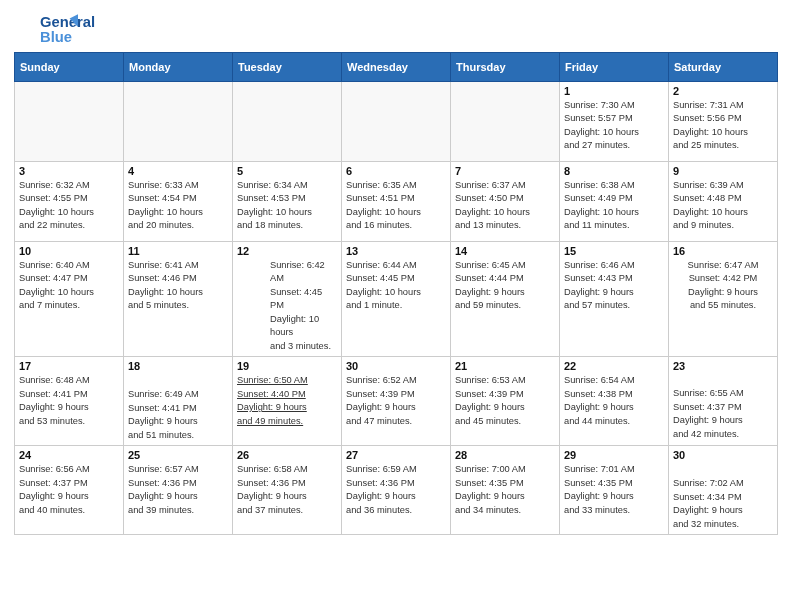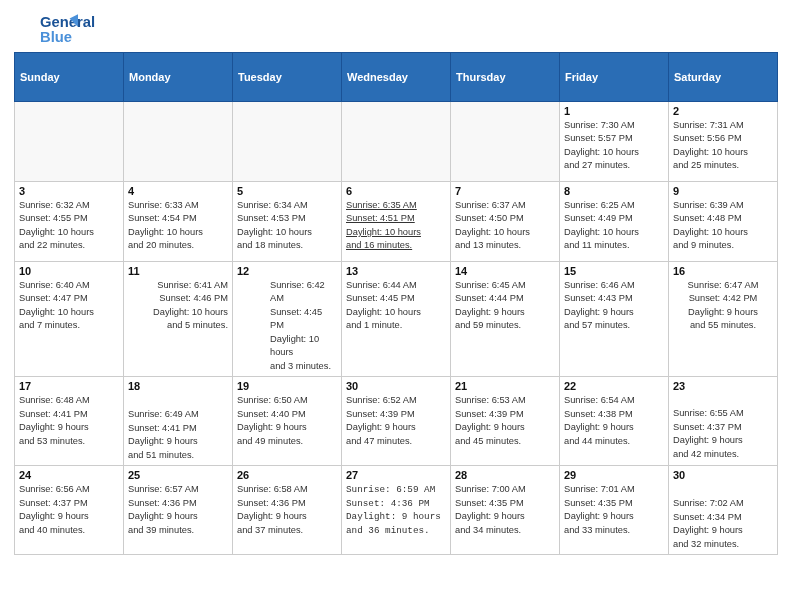--- a/index.html
+++ b/index.html
@@ -42,21 +42,21 @@
     .calendar {
       width: 100%;
       border-collapse: collapse;
       table-layout: fixed;
       font-size: 9.5px;
     }
     .calendar th {
       background-color: #2a6db5;
       color: #fff;
       text-align: left;
-      padding: 18px 5px;
+      padding: 8px 5px;
       font-size: 11px;
       font-weight: bold;
       border: 1px solid #1a5296;
     }
     .calendar td {
       border: 1px solid #ccc;
       vertical-align: top;
       padding: 3px 4px;
       height: 80px;
       background: #fff;
@@ -151,35 +151,35 @@
           </td>
           <td>
             <span class="day-number">5</span>
             <div class="day-info" style="white-space: pre-line;">Sunrise: 6:34 AM
 Sunset: 4:53 PM
 Daylight: 10 hours
 and 18 minutes.</div>
           </td>
           <td>
             <span class="day-number">6</span>
-            <div class="day-info" style="white-space: pre-line; text-decoration: underline;">Sunrise: 6:35 AM
+            <div class="day-info" style="white-space: pre-line;">Sunrise: 6:35 AM
 Sunset: 4:51 PM
 Daylight: 10 hours
 and 16 minutes.</div>
           </td>
           <td>
             <span class="day-number">7</span>
             <div class="day-info" style="white-space: pre-line;">Sunrise: 6:37 AM
 Sunset: 4:50 PM
 Daylight: 10 hours
 and 13 minutes.</div>
           </td>
           <td>
             <span class="day-number">8</span>
-            <div class="day-info" style="white-space: pre-line;">Sunrise: 6:25 AM
+            <div class="day-info" style="white-space: pre-line;">Sunrise: 6:38 AM
 Sunset: 4:49 PM
 Daylight: 10 hours
 and 11 minutes.</div>
           </td>
           <td>
             <span class="day-number">9</span>
             <div class="day-info" style="white-space: pre-line;">Sunrise: 6:39 AM
 Sunset: 4:48 PM
 Daylight: 10 hours
 and 9 minutes.</div>
@@ -188,21 +188,21 @@
         <tr>
           <td>
             <span class="day-number">10</span>
             <div class="day-info" style="white-space: pre-line;">Sunrise: 6:40 AM
 Sunset: 4:47 PM
 Daylight: 10 hours
 and 7 minutes.</div>
           </td>
           <td>
             <span class="day-number">11</span>
-            <div class="day-info" style="white-space: pre-line; text-align: right;">Sunrise: 6:41 AM
+            <div class="day-info" style="white-space: pre-line;">Sunrise: 6:41 AM
 Sunset: 4:46 PM
 Daylight: 10 hours
 and 5 minutes.</div>
           </td>
           <td>
             <span class="day-number">12</span>
             <div class="day-info" style="white-space: pre-line; margin-left: 33px;">Sunrise: 6:42 AM
 Sunset: 4:45 PM
 Daylight: 10 hours
 and 3 minutes.</div>
@@ -246,21 +246,21 @@
           </td>
           <td>
             <span class="day-number">18</span>
             <div class="day-info" style="white-space: pre-line; margin-top: 16px;">Sunrise: 6:49 AM
 Sunset: 4:41 PM
 Daylight: 9 hours
 and 51 minutes.</div>
           </td>
           <td>
             <span class="day-number">19</span>
-            <div class="day-info" style="white-space: pre-line;">Sunrise: 6:50 AM
+            <div class="day-info" style="white-space: pre-line; text-decoration: underline;">Sunrise: 6:50 AM
 Sunset: 4:40 PM
 Daylight: 9 hours
 and 49 minutes.</div>
           </td>
           <td>
             <span class="day-number">30</span>
             <div class="day-info" style="white-space: pre-line;">Sunrise: 6:52 AM
 Sunset: 4:39 PM
 Daylight: 9 hours
 and 47 minutes.</div>
@@ -304,21 +304,21 @@
           </td>
           <td>
             <span class="day-number">26</span>
             <div class="day-info" style="white-space: pre-line;">Sunrise: 6:58 AM
 Sunset: 4:36 PM
 Daylight: 9 hours
 and 37 minutes.</div>
           </td>
           <td>
             <span class="day-number">27</span>
-            <div class="day-info" style="white-space: pre-line; font-family: Liberation Mono, monospace;">Sunrise: 6:59 AM
+            <div class="day-info" style="white-space: pre-line;">Sunrise: 6:59 AM
 Sunset: 4:36 PM
 Daylight: 9 hours
 and 36 minutes.</div>
           </td>
           <td>
             <span class="day-number">28</span>
             <div class="day-info" style="white-space: pre-line;">Sunrise: 7:00 AM
 Sunset: 4:35 PM
 Daylight: 9 hours
 and 34 minutes.</div>

